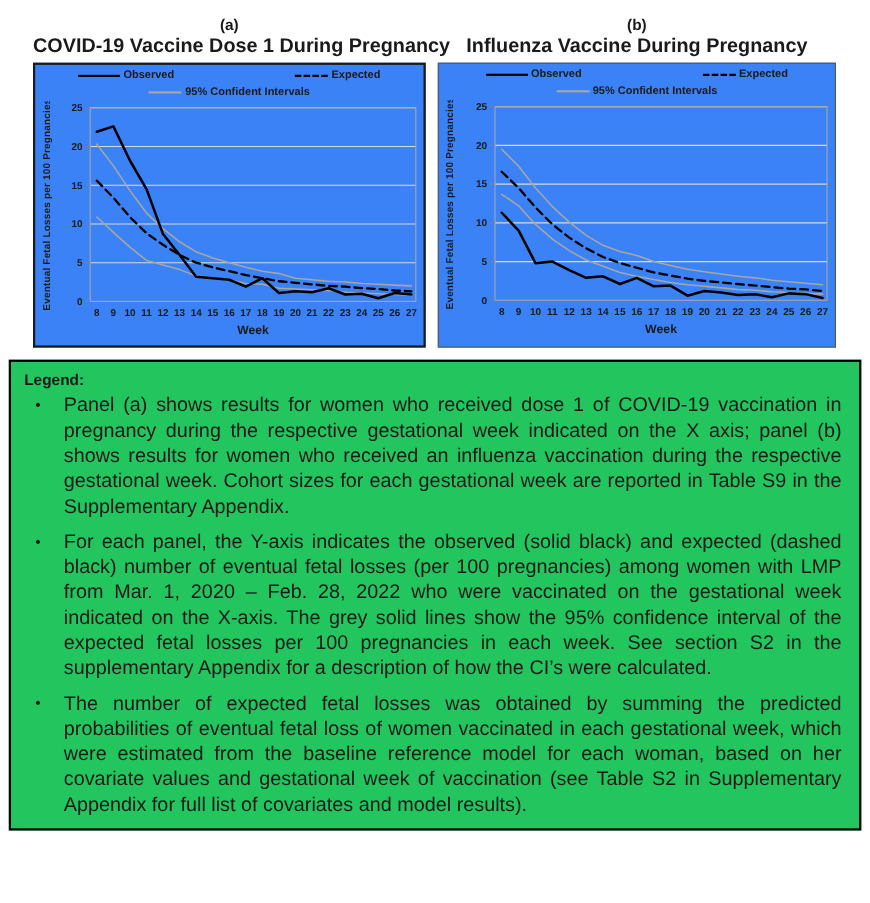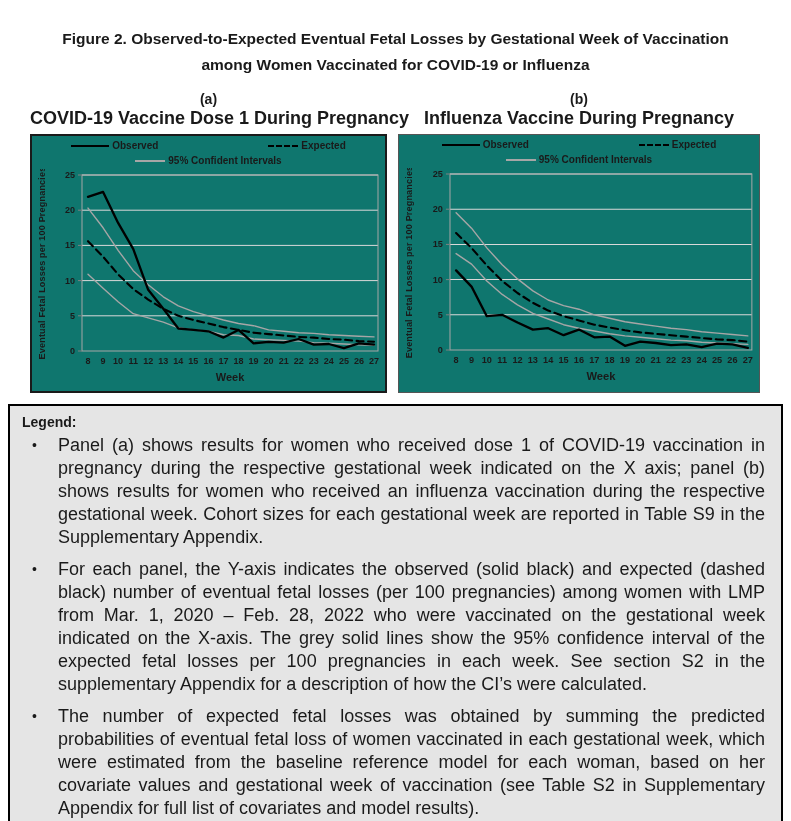--- a/index.html
+++ b/index.html
@@ -11,57 +11,53 @@
   .page { position:relative; width:791px; height:821px; background:#fff; }
 
   .fig-title { text-align:center; font-weight:bold; font-size:15.5px; line-height:1.65; padding-top:26px; }
 
   .panels { display:flex; gap:11px; margin:14px 31px 0 30px; }
   .panel { width:357px; }
   .panel.b { width:362px; }
   .panel-label { text-align:center; font-weight:bold; font-size:14px; }
   .panel-title { text-align:center; font-weight:bold; font-size:18px; margin:1px 0 5px 0; white-space:nowrap; }
 
-  .chart-box { border:2px solid #1a1a1a; background:#0f766e; height:259px; padding-top:5px; }
+  .chart-box { border:2px solid #1a1a1a; background:#3b82f6; height:259px; padding-top:5px; }
   .panel.b .chart-box { border:1.5px solid #555555; }
 
   .chart-legend { font-weight:bold; font-size:10px; line-height:1; }
   .leg-row { display:flex; justify-content:center; gap:110px; margin-bottom:5px; align-items:center; }
   .leg-row.second { gap:0; margin-bottom:3px;justify-content:center; }
   .leg-item { display:flex; align-items:center; }
   .sample { display:inline-block; height:0; margin-right:3px; }
   .sample.solid  { width:38px; border-top:2.5px solid #000; }
   .sample.dashed { width:30px; border-top:2.5px dashed #000; }
   .sample.grey   { width:30px; border-top:2px solid #a6a6a6; }
 
   .chart-svg { display:block; width:100%; height:222px; }
   svg text { font-family:"Liberation Sans", sans-serif; font-weight:bold; fill:#1a1a1a; }
   svg .tick { font-size:9px; }
   svg .xlab { font-size:11px; }
   svg .ylab { font-size:9px; letter-spacing:0.2px; }
 
-  .legend-box { margin:11px 8px 0 8px; border:2px solid #000; padding:8px 16px 10px 12px; background:#e5e5e5; }
+  .legend-box { margin:11px 8px 0 8px; border:2px solid #000; padding:8px 16px 10px 12px; background:#22c55e; }
   .legend-heading { font-weight:bold; font-size:14px; margin-bottom:4px; }
   .legend-list { list-style:none; }
   .legend-list li {
     position:relative; padding-left:36px; margin-bottom:9px;
     font-size:18px; line-height:23px; text-align:justify;
   }
   .legend-list li:last-child { margin-bottom:0; }
   .legend-list li::before { content:"\2022"; position:absolute; left:10px; top:0; font-size:14px; }
 </style>
 </head>
 <body>
 
 <div class="page">
 
-  <div class="fig-title">
-    <div>Figure 2. Observed-to-Expected Eventual Fetal Losses by Gestational Week of Vaccination</div>
-    <div>among Women Vaccinated for COVID-19 or Influenza</div>
-  </div>
 
   <div class="panels">
 
     <div class="panel a">
       <div class="panel-label">(a)</div>
       <div class="panel-title">COVID-19 Vaccine Dose 1 During Pregnancy</div>
       <div class="chart-box">
         <div class="chart-legend">
           <div class="leg-row">
             <span class="leg-item">

